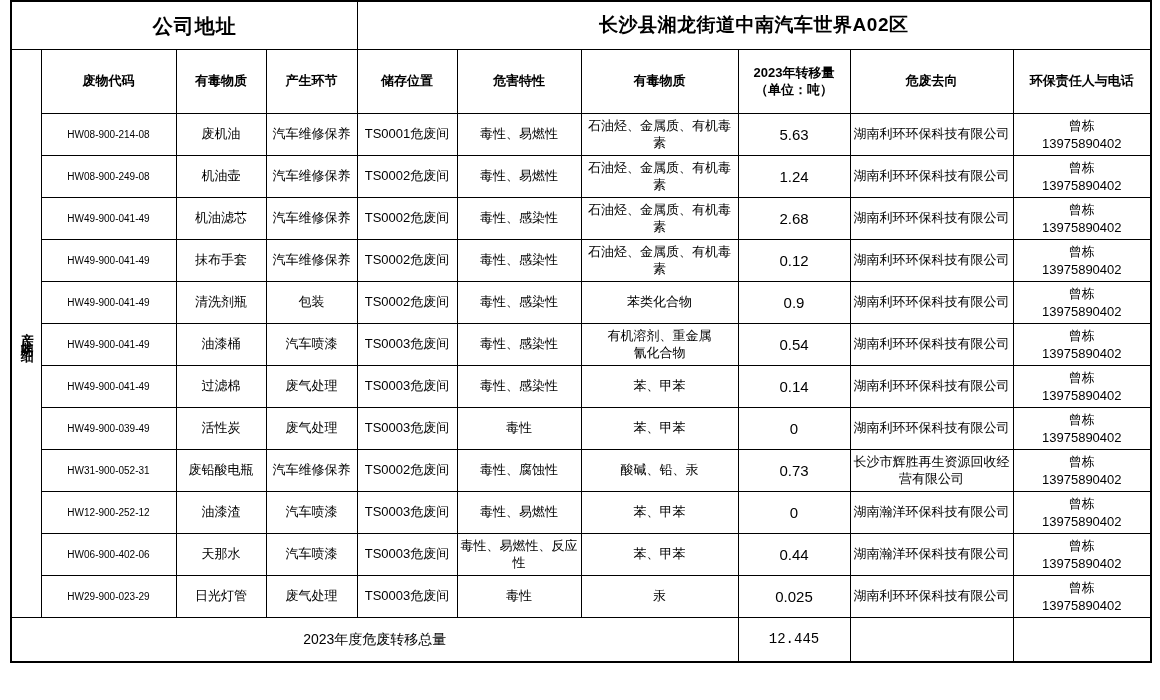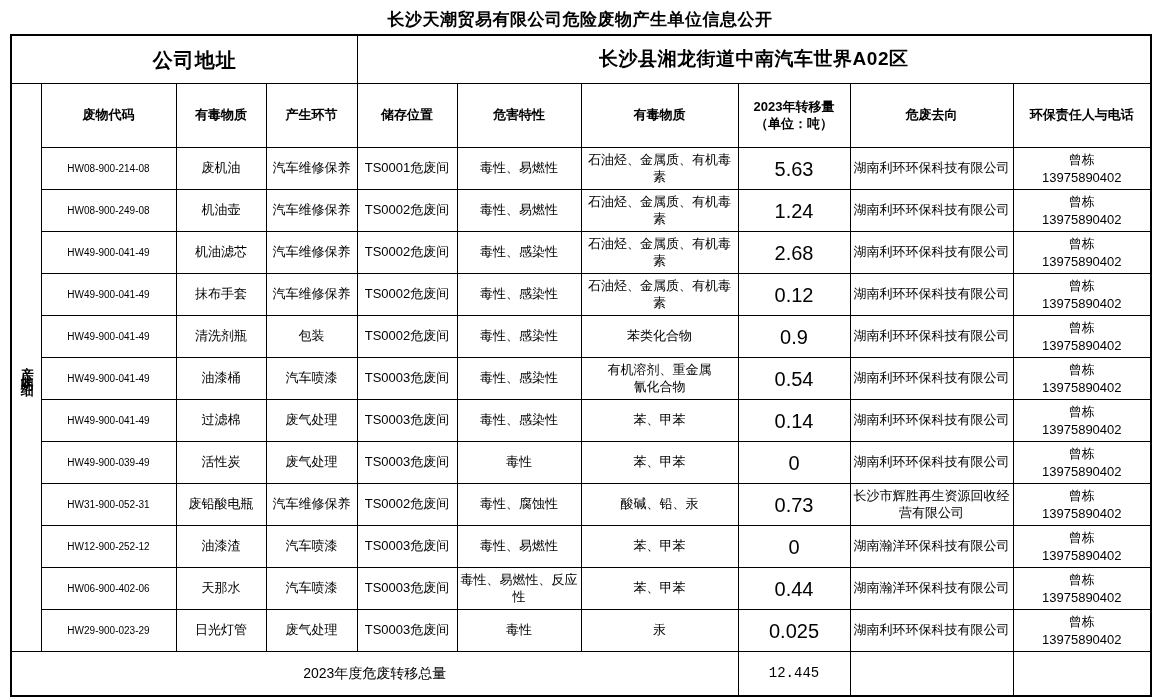--- a/index.html
+++ b/index.html
@@ -28,31 +28,30 @@
   tr.address-row td{height:45px;font-weight:bold;}
   td.addr-label{font-size:20px;letter-spacing:1px;padding-left:23px;}
   td.addr-value{font-size:19px;letter-spacing:.5px;border-radius:16px;}
   tr.header-row td{height:61px;font-weight:bold;font-size:13px;}
   tr.data-row td{height:39px;}
   td.side-label{
     writing-mode:vertical-lr;text-orientation:upright;
     font-weight:bold;font-size:21px;letter-spacing:6px;
     padding:0;
   }
-  td.amount-cell{font-size:20px;margin-left:36px;}
+  td.amount-cell{font-size:15px;margin-left:36px;}
   td.code-cell{font-size:10px;}
   tr.footer-row td{height:41px;font-size:14px;}
   td.footer-total{font-size:15px;font-family:Liberation Mono, monospace;}
   .contact-name,.contact-phone{display:block;line-height:1.35;}
 </style>
 </head>
 <body>
 
 <div class="page">
-  <div class="page-title">长沙天潮贸易有限公司危险废物产生单位信息公开</div>
 
   <table class="waste-table">
     <colgroup>
       <col style="width:30px">
         <col style="width:135px">
         <col style="width:90px">
         <col style="width:91px">
         <col style="width:100px">
       <col style="width:124px">
         <col style="width:157px">

